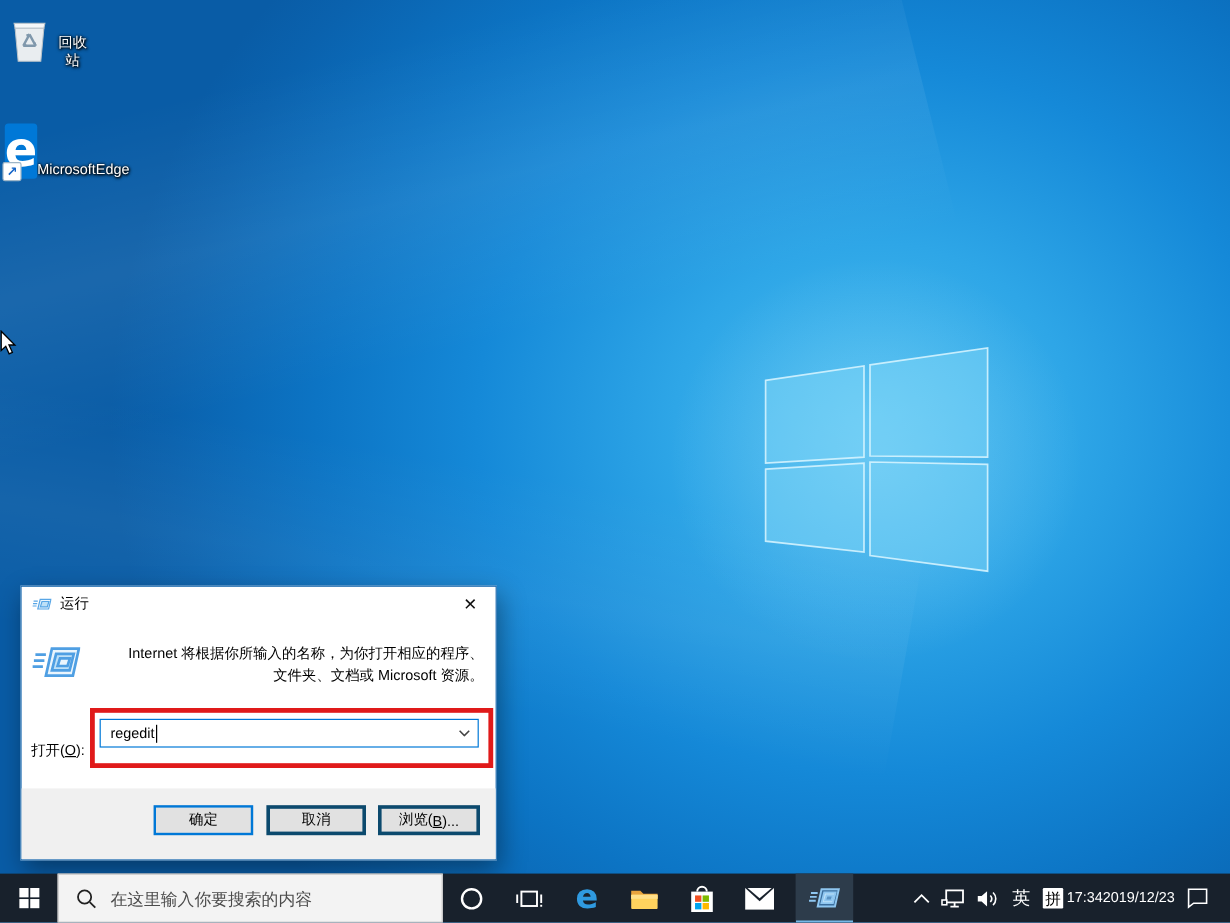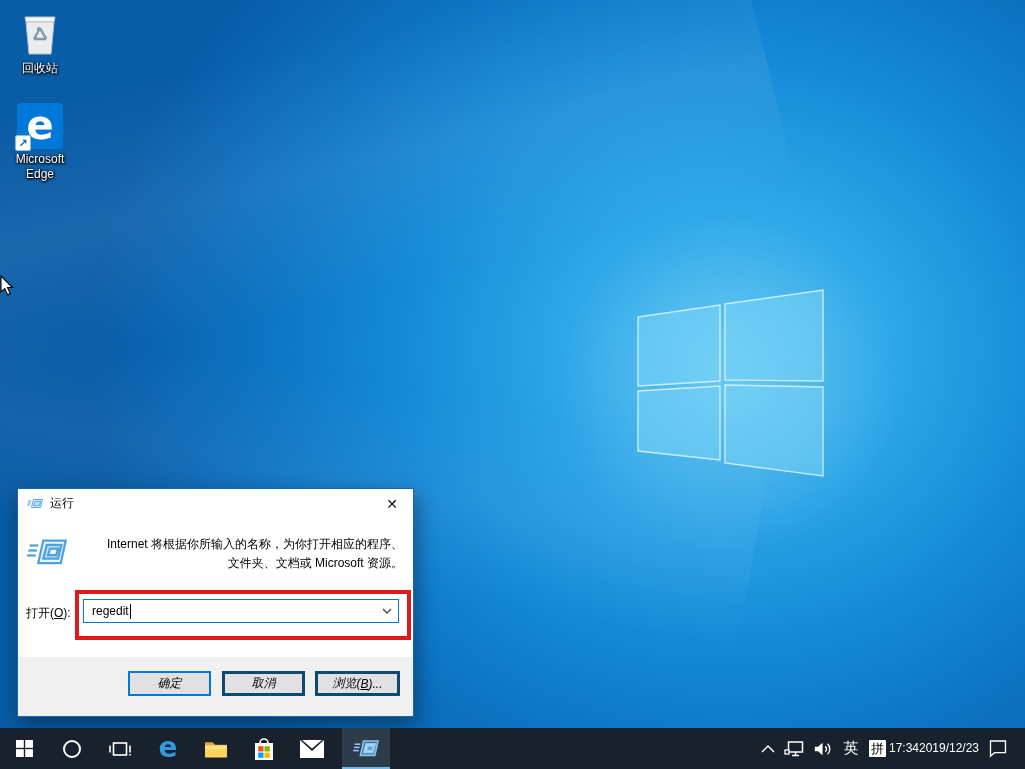--- a/index.html
+++ b/index.html
@@ -11,21 +11,21 @@
     background:radial-gradient(62% 78% at 71% 48%,
       #47bcef 0%, #2ea6e7 26%, #1589d8 52%, #0c74c4 73%, #0a62ae 92%, #095ca6 100%);}
   .ray{position:absolute;pointer-events:none;}
   .ray1{left:-120px;top:40px;width:900px;height:260px;transform:rotate(-14deg);
     background:linear-gradient(rgba(255,255,255,0) 0%,rgba(255,255,255,.07) 50%,rgba(255,255,255,0) 100%);}
   .ray2{left:-60px;top:380px;width:820px;height:200px;transform:rotate(10deg);
     background:linear-gradient(rgba(255,255,255,0) 0%,rgba(255,255,255,.05) 50%,rgba(255,255,255,0) 100%);}
   .win-logo{position:absolute;left:555px;top:205px;}
 
   
-  .dicon{position:absolute;width:72px;display:flex;flex-direction:column;align-items:center;}
+  .dicon{position:absolute;width:72px;display:flex;flex-direction:row;align-items:flex-end;}
   .dicon .lbl{margin-top:3px;font-size:12px;color:#fff;text-align:center;line-height:15px;
     text-shadow:0 0 2px #000,1px 1px 2px #000,0 1px 3px rgba(0,0,0,.9);}
   .edge-tile{width:46px;height:46px;background:#0078d7;border-radius:3px;position:relative;
     display:flex;align-items:center;justify-content:center;}
   .edge-tile .e{color:#fff;font-size:40px;font-weight:bold;line-height:40px;
     font-family:"DejaVu Sans",sans-serif;margin-top:-3px;}
   .shortcut{position:absolute;left:-2px;bottom:-2px;width:14px;height:14px;background:#fff;
     border:1px solid #9fb6c8;border-radius:2px;display:flex;align-items:center;justify-content:center;
     font-size:11px;color:#1464c8;font-weight:bold;}
 
@@ -34,30 +34,30 @@
 
   
   .run-dialog{position:absolute;left:17px;top:488px;width:395px;height:227px;background:#fff;
     border:1px solid #1767ad;box-shadow:3px 8px 20px rgba(0,0,0,.38);font-size:12px;color:#000;text-align:right;}
   .dlg-titlebar{position:absolute;left:0;top:0;right:0;height:29px;display:flex;align-items:center;padding-left:9px;}
   .dlg-title{margin-left:7px;}
   .dlg-close{position:absolute;right:0;top:0;width:42px;height:29px;display:flex;align-items:center;
     justify-content:center;font-size:14px;color:#111;cursor:default;}
   .dlg-bigicon{position:absolute;left:9px;top:45px;}
   .dlg-msg{position:absolute;left:60px;top:46px;line-height:19px;width:325px;}
-  .open-label{position:absolute;left:8px;top:116px;}
+  .open-label{position:absolute;left:8px;top:128px;}
   .combobox{position:absolute;left:65px;top:110px;width:316px;height:24px;box-sizing:border-box;
     border:1px solid #0078d7;background:#fff;display:flex;align-items:center;}
   .combobox .val{margin-left:8px;}
   .caret{width:1px;height:15px;background:#000;margin-left:1px;}
   .combo-drop{position:absolute;right:1px;top:1px;width:20px;height:20px;display:flex;
     align-items:center;justify-content:center;}
   .hl-red{position:absolute;left:57px;top:101px;width:336px;height:50px;box-sizing:border-box;
     border:4px solid #e01a1a;pointer-events:none;}
-  .dlg-footer{position:absolute;left:0;right:0;bottom:0;height:59px;background:#f0f0f0;font-style:italic;}
+  .dlg-footer{position:absolute;left:0;right:0;bottom:0;height:59px;background:#f0f0f0;}
   .btn{position:absolute;top:14px;width:83px;height:25px;box-sizing:border-box;background:#e1e1e1;
     border:3px solid #0c4a6e;display:flex;align-items:center;justify-content:center;font-size:12px;}
   .btn-ok{left:110px;border:2px solid #0078d7;}
   .btn-cancel{left:204px;}
   .btn-browse{left:297px;width:85px;}
 
   
   .taskbar{position:absolute;left:0;right:0;bottom:0;height:41px;background:#18212c;display:flex;
     align-items:stretch;color:#fff;}
   .tb-btn{width:48px;display:flex;align-items:center;justify-content:center;}
@@ -204,20 +204,27 @@
       <svg width="17" height="17" viewBox="0 0 17 17">
         <g fill="#fff">
           <rect x="0" y="0" width="7.8" height="7.8"></rect>
             <rect x="9.2" y="0" width="7.8" height="7.8"></rect>
           <rect x="0" y="9.2" width="7.8" height="7.8"></rect>
             <rect x="9.2" y="9.2" width="7.8" height="7.8"></rect>
         </g>
       </svg>
     </div>
 
+    <div class="searchbox">
+      <svg width="18" height="18" viewBox="0 0 18 18">
+        <circle cx="7.5" cy="7.5" r="5.5" fill="none" stroke="#222" stroke-width="1.5"></circle>
+        <line x1="11.8" y1="11.8" x2="16.4" y2="16.4" stroke="#222" stroke-width="1.5"></line>
+      </svg>
+      <input type="text" readonly="" placeholder="在这里输入你要搜索的内容" style="">
+    </div>
 
     <div class="tb-btn">
       <svg width="22" height="22" viewBox="0 0 22 22">
         <circle cx="11" cy="11" r="8" fill="none" stroke="#fff" stroke-width="2"></circle>
       </svg>
     </div>
 
     <div class="tb-btn">
       <svg width="24" height="22" viewBox="0 0 24 22">
         <rect x="5.5" y="5" width="13" height="12" fill="none" stroke="#fff" stroke-width="1.6"></rect>

